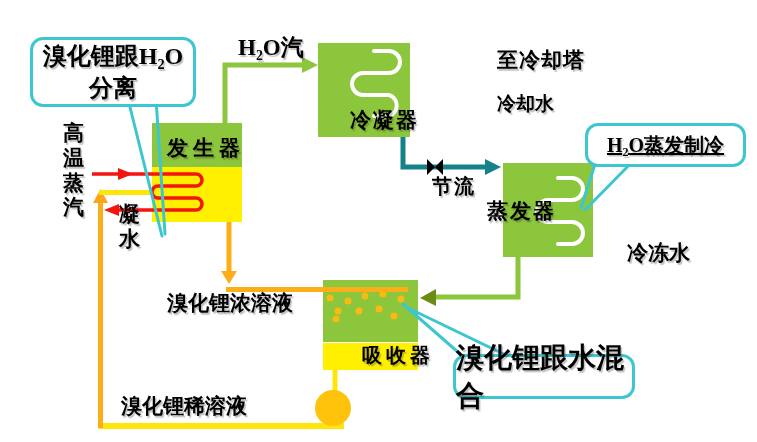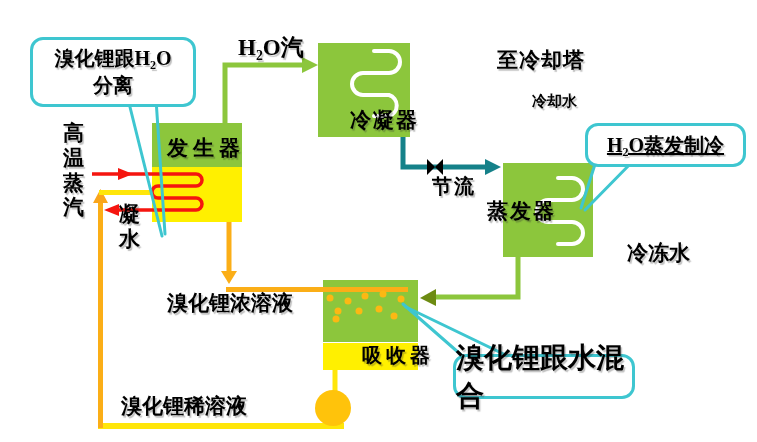--- a/index.html
+++ b/index.html
@@ -112,27 +112,27 @@
 
   <div class="lbl" style="left:167px;top:137px;font-size:21px;letter-spacing:5px;">发生器</div>
   <div class="lbl" style="left:322px;top:109px;font-size:21px;letter-spacing:2px;margin-left:28px;">冷凝器</div>
   <div class="lbl" style="left:487px;top:200px;font-size:21px;letter-spacing:2px;">蒸发器</div>
   <div class="lbl" style="left:341px;top:345px;font-size:20px;letter-spacing:4px;padding-left:21px;">吸收器</div>
 
   <div class="lbl vlbl" style="left:61px;top:121px;font-size:21px;">高温蒸汽</div>
   <div class="lbl vlbl" style="left:117px;top:202px;font-size:21px;">凝水</div>
   <div class="lbl" style="left:238px;top:36px;font-size:23px;">H₂O汽</div>
   <div class="lbl" style="left:497px;top:49px;font-size:21px;letter-spacing:1px;">至冷却塔</div>
-  <div class="lbl" style="left:532px;top:94px;font-size:15px;">冷却水</div>
+  <div class="lbl" style="left:497px;top:94px;font-size:19px;">冷却水</div>
   <div class="lbl" style="left:627px;top:242px;font-size:21px;">冷冻水</div>
   <div class="lbl" style="left:432px;top:176px;font-size:20px;letter-spacing:2px;">节流</div>
   <div class="lbl" style="left:167px;top:292px;font-size:21px;">溴化锂浓溶液</div>
   <div class="lbl" style="left:121px;top:395px;font-size:21px;">溴化锂稀溶液</div>
 
-  <div class="callout" style="left:30px;top:37px;width:160px;height:64px;font-size:20px;">
+  <div class="callout" style="left:30px;top:37px;width:160px;height:64px;font-size:24px;">
     <span>溴化锂跟H₂O</span>
     <span>分离</span>
   </div>
   <div class="callout" style="left:585px;top:123px;width:155px;height:38px;font-size:20px;text-decoration:underline;">
     <span>H₂O蒸发制冷</span>
   </div>
   <div class="callout" style="left:453px;top:354px;width:176px;height:39px;font-size:28px;">
     <span>溴化锂跟水混合</span>
   </div>
 

